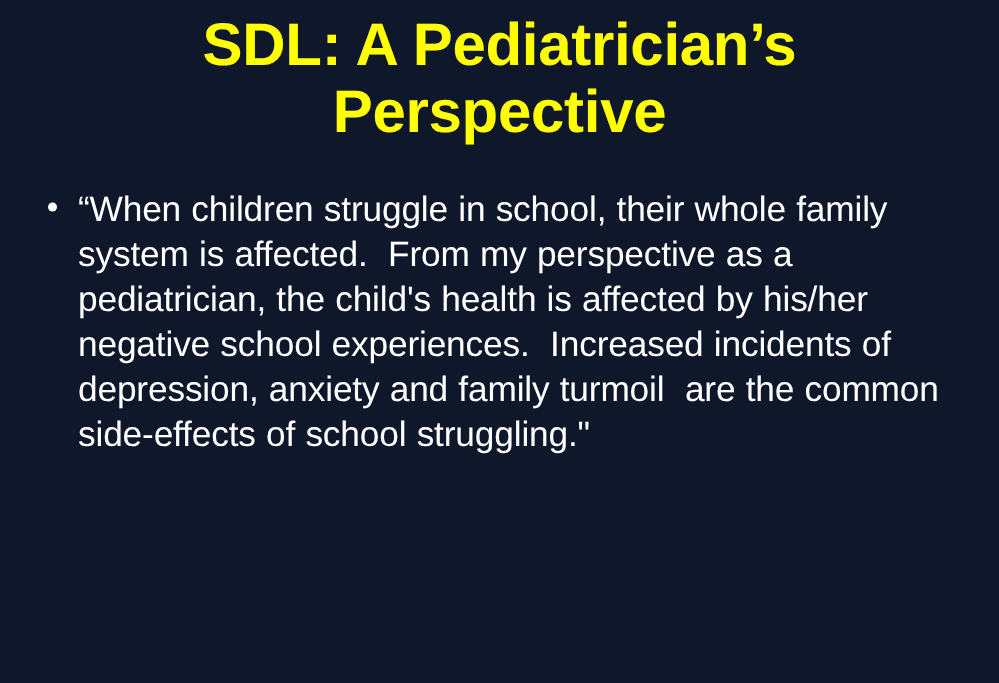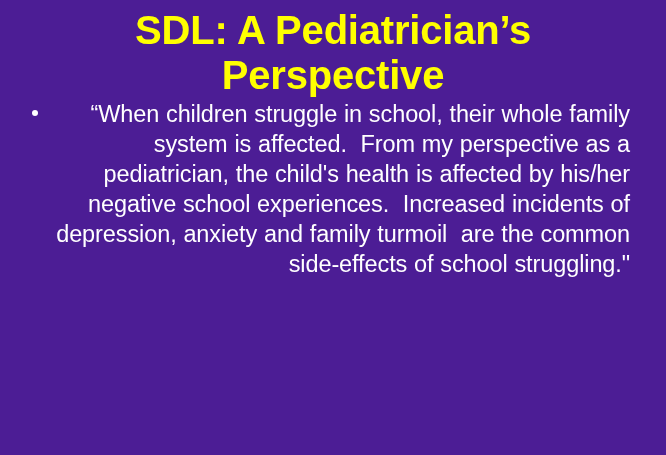--- a/index.html
+++ b/index.html
@@ -10,42 +10,41 @@
   body {
     width: 666px;
     height: 455px;
     overflow: hidden;
     font-family: "Liberation Sans", sans-serif;
   }
   #slide {
     position: relative;
     width: 666px;
     height: 455px;
-    background: #4c1d95;
+    background: #0f172a;
     box-sizing: border-box;
   }
   #slide-title {
     position: absolute;
     top: 8px;
     left: 0;
     width: 666px;
     text-align: center;
     color: #ffff00;
     font-size: 40px;
     font-weight: bold;
     line-height: 45px;
     letter-spacing: -0.2px;
     white-space: pre-line;
   }
   #body-block {
     position: absolute;
-    top: 99px;
+    top: 124px;
     left: 30px;
     width: 600px;
-    text-align: right;
   }
   .bullet-row {
     position: relative;
     padding-left: 22px;
   }
   .bullet-marker {
     position: absolute;
     left: 2px;
     top: 11px;
     width: 6px;

